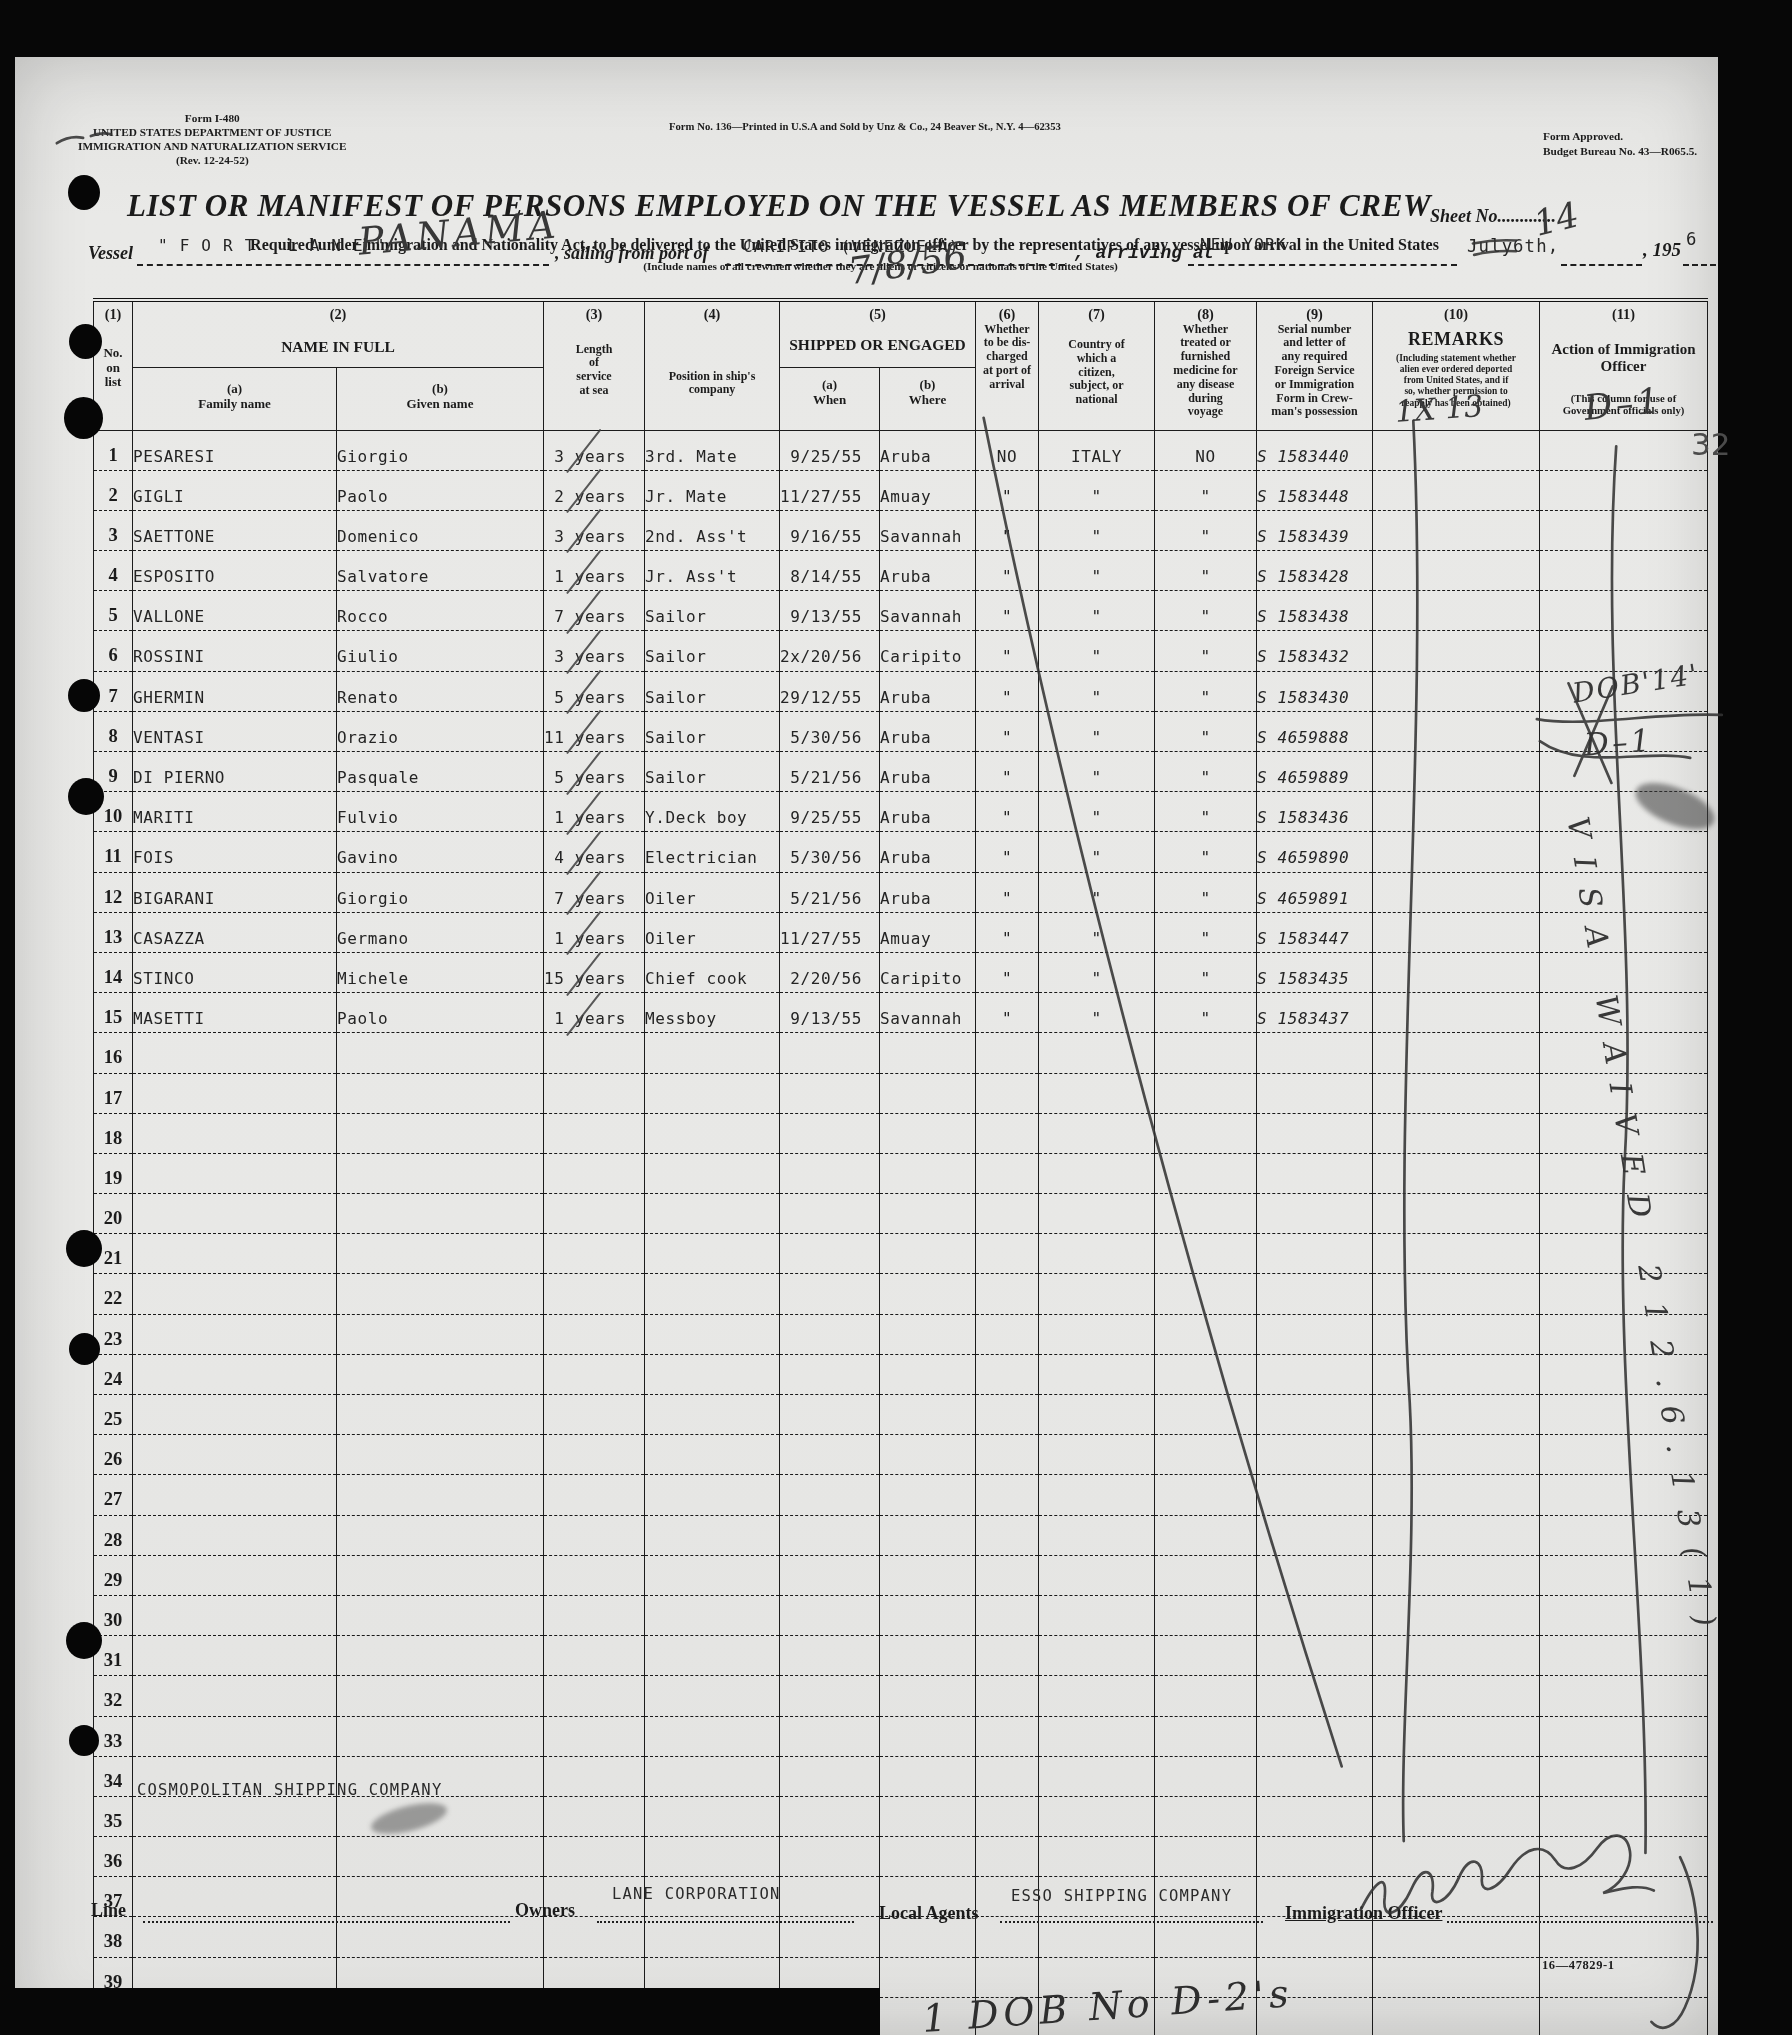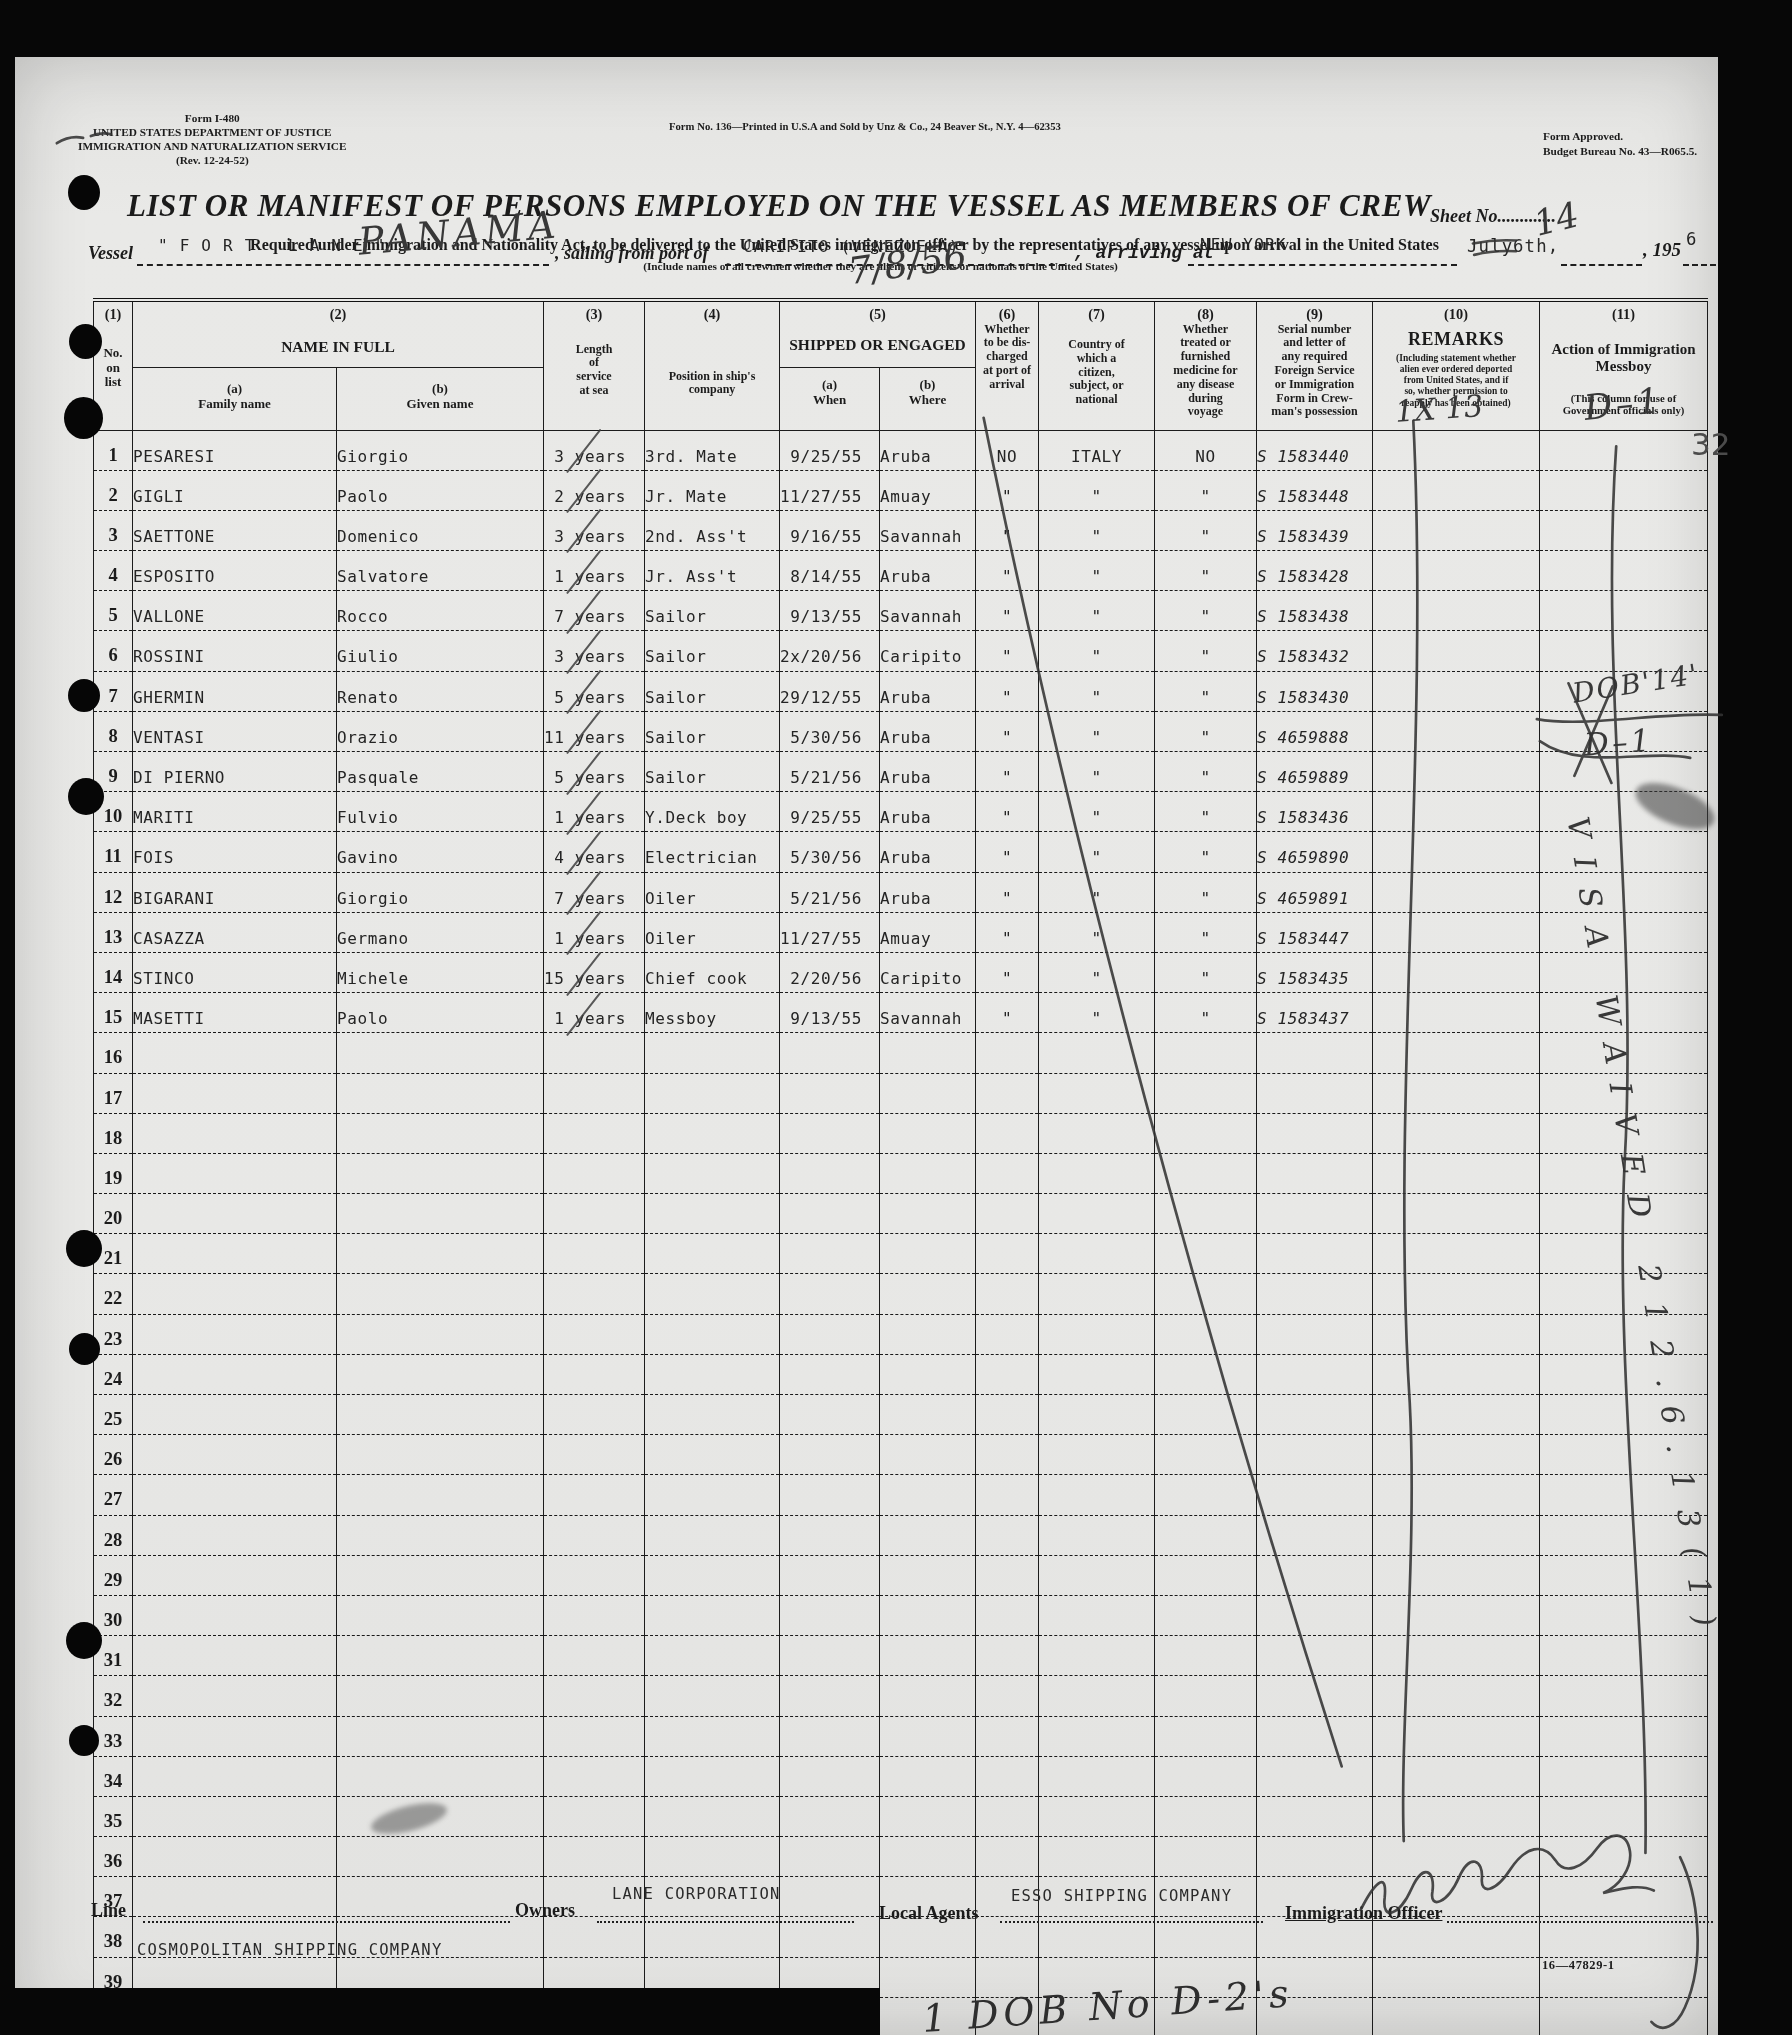--- a/index.html
+++ b/index.html
@@ -184,21 +184,21 @@
               <span class="hlab">REMARKS</span>
               <span class="hsub" style="margin-top:3.6px;">(Including statement whether
 alien ever ordered deported
 from United States, and if
 so, whether permission to
 reapply has been obtained)</span>
             </th>
           <th class="c11" rowspan="2">
             <span class="hnum">(11)</span>
               <span class="hlab">Action of Immigration
-Messboy</span>
+Officer</span>
               <span class="hsub" style="font-size:10.7px;margin-top:16.7px;">(This column for use of
 Government officials only)</span>
             </th>
         </tr>
         <tr style="height:63px;">
           <th>
               <span class="hlab" style="margin-top:10.7px;font-size:13px;">(a)
 Family name</span>
             </th>
           <th>
@@ -865,21 +865,21 @@
     <div class="abs" style="left:1676px;top:369px;font-size:31px;color:#4b4b4b;font-family:'DejaVu Sans',sans-serif;">32</div>
     <div class="abs hand" style="left:1380px;top:334px;font-size:30px;transform:rotate(-4deg);">1X 13</div>
     <div class="abs hand" style="left:1569px;top:327px;font-size:35px;transform:rotate(-6deg);letter-spacing:3.6px;">D–1</div>
     <div class="abs hand" style="left:1557px;top:610px;font-size:27.5px;transform:rotate(-9deg);letter-spacing:1.8px;">DOB'14'</div>
     <div class="abs hand" style="left:1569px;top:667px;font-size:31px;transform:rotate(-4deg);letter-spacing:3px;">D–1</div>
     <div class="abs hand" style="left:1580px;top:757px;font-size:30px;letter-spacing:19px;transform:rotate(81deg);transform-origin:0 0;">VISA WAIVED 212.6.13(1)</div>
     <div class="abs hand" style="left:907px;top:1927px;font-size:38px;letter-spacing:4.8px;transform:rotate(-4deg);color:#2e2e2e;">1 DOB No D-2's</div>
 
     <div class="fgroup" style="left:76px;top:1843px;">Line</div>
     <div class="leader" style="left:128px;top:1863px;width:367px;border-bottom-style:dotted;"></div>
-    <div class="ftyped" style="left:122px;top:1884px;">COSMOPOLITAN SHIPPING COMPANY</div>
+    <div class="ftyped" style="left:122px;top:1724px;">COSMOPOLITAN SHIPPING COMPANY</div>
     <div class="fgroup" style="left:500px;top:1843px;">Owners</div>
     <div class="leader" style="left:582px;top:1863px;width:257px;border-bottom-style:dotted;"></div>
     <div class="ftyped" style="left:597px;top:1828px;">LANE CORPORATION</div>
     <div class="fgroup" style="left:864px;top:1846px;">Local Agents</div>
     <div class="leader" style="left:985px;top:1863px;width:263px;border-bottom-style:dotted;"></div>
     <div class="ftyped" style="left:996px;top:1830px;">ESSO SHIPPING COMPANY</div>
     <div class="fgroup" style="left:1270px;top:1846px;text-decoration:underline;">Immigration Officer</div>
     <div class="leader" style="left:1432px;top:1863px;width:266px;border-bottom-style:dotted;"></div>
     <div id="plate" style="left:1527px;top:1901px;">16—47829-1</div>
 

